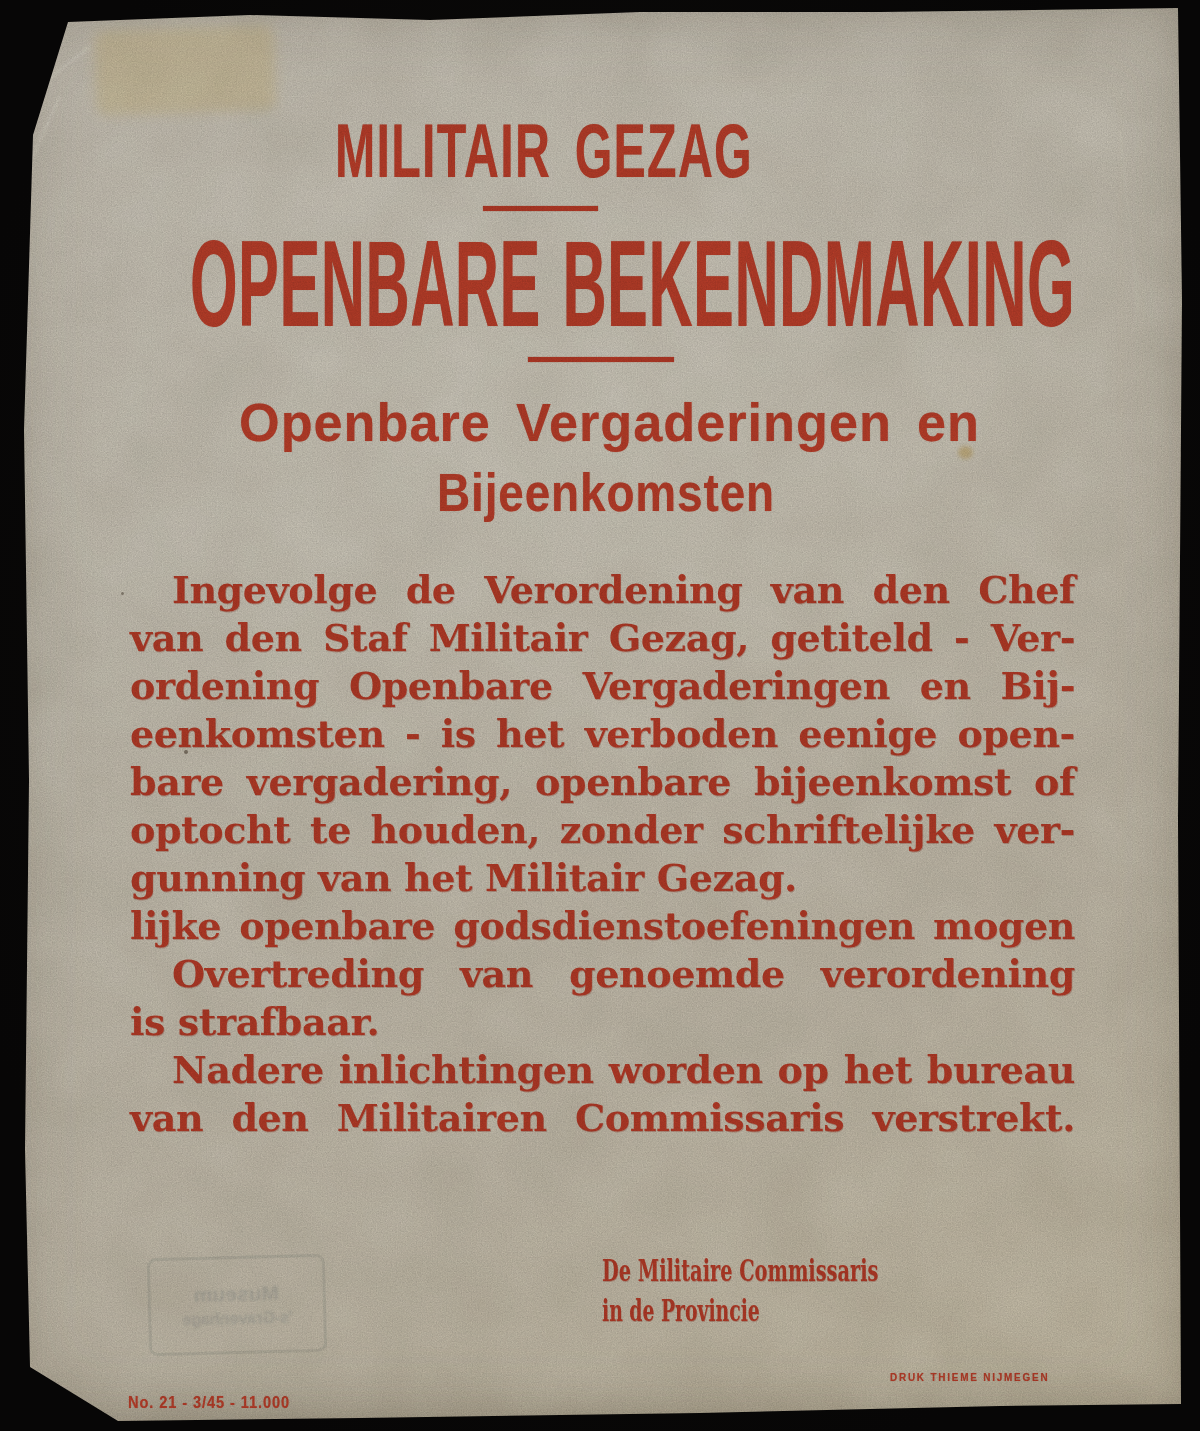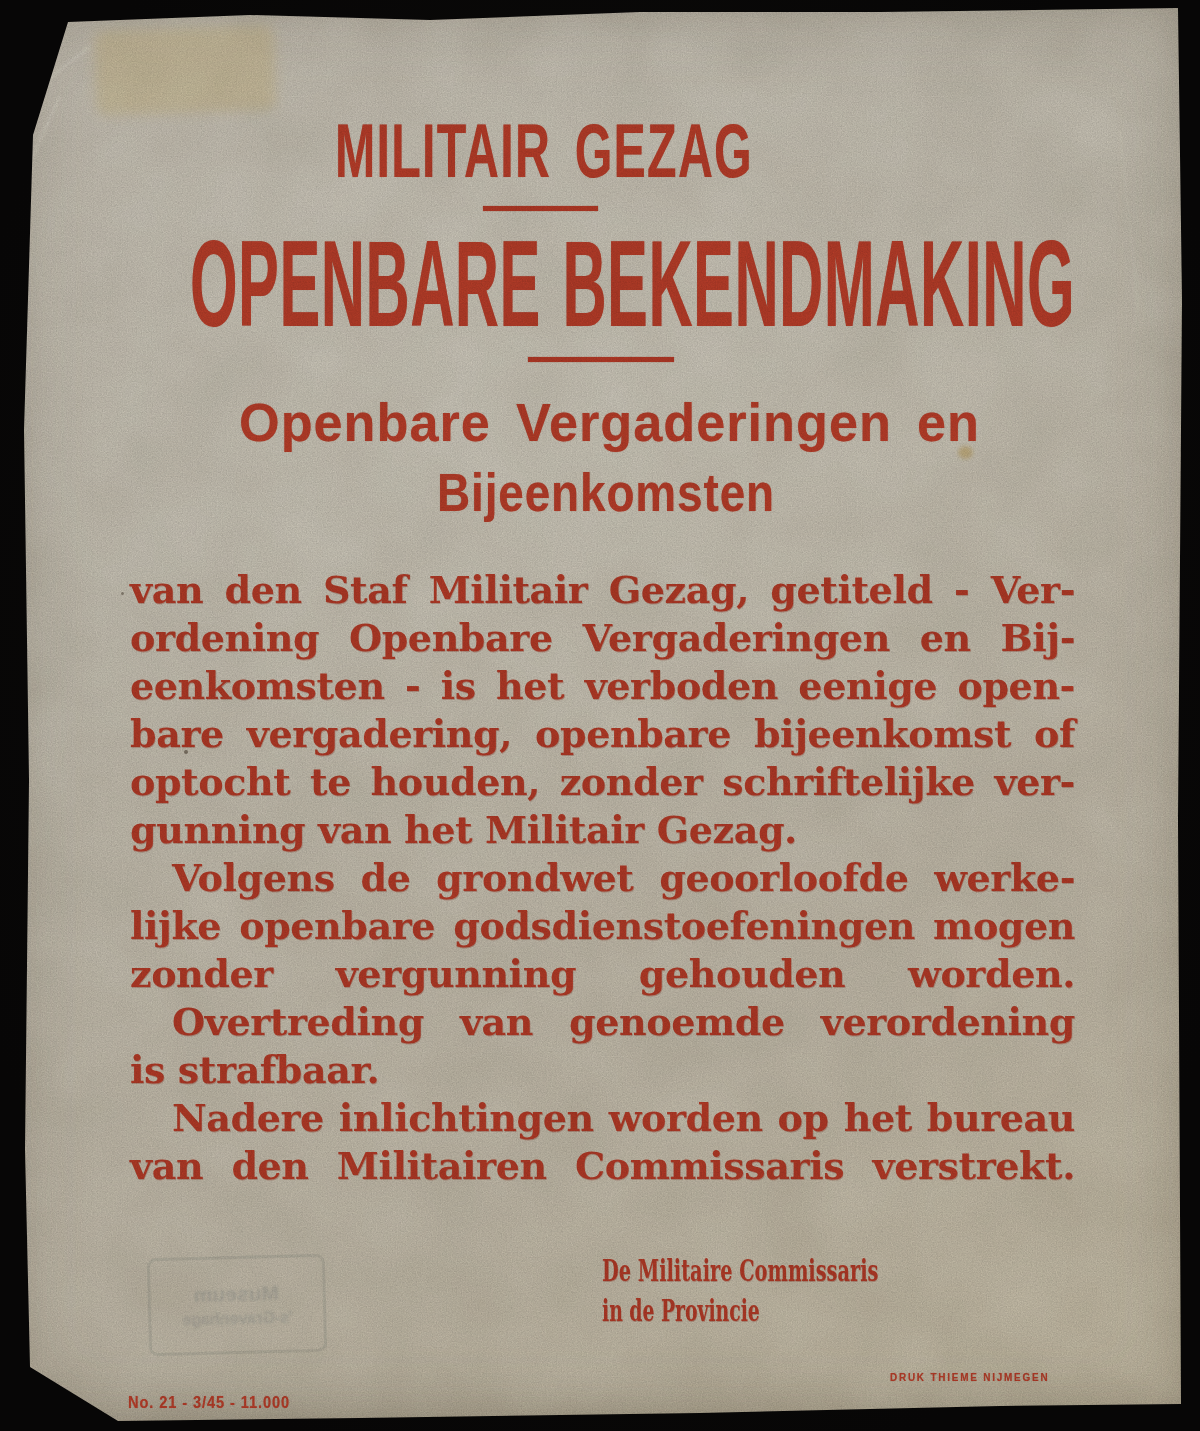--- a/index.html
+++ b/index.html
@@ -98,29 +98,28 @@
     <div class="rule rule2"></div>
 
     <div class="sub1-wrap ink-sans">
       <span class="fit" style="transform: scaleX(0.968331);">Openbare Vergaderingen en</span>
     </div>
     <div class="sub2-wrap ink-sans">
       <span class="fit" style="transform: scaleX(0.851117);">Bijeenkomsten</span>
     </div>
 
     <div class="body-text ink-serif">
+        <div class="bline indent">Ingevolge de Verordening van den Chef</div>
         <div class="bline">van den Staf Militair Gezag, getiteld - Ver-</div>
         <div class="bline">ordening Openbare Vergaderingen en Bij-</div>
         <div class="bline">eenkomsten - is het verboden eenige open-</div>
         <div class="bline">bare vergadering, openbare bijeenkomst of</div>
         <div class="bline">optocht te houden, zonder schriftelijke ver-</div>
         <div class="bline last">gunning van het Militair Gezag.</div>
-        <div class="bline indent">Volgens de grondwet geoorloofde werke-</div>
         <div class="bline">lijke openbare godsdienstoefeningen mogen</div>
-        <div class="bline">zonder vergunning gehouden worden.</div>
         <div class="bline indent">Overtreding van genoemde verordening</div>
         <div class="bline last">is strafbaar.</div>
         <div class="bline indent">Nadere inlichtingen worden op het bureau</div>
         <div class="bline">van den Militairen Commissaris verstrekt.</div>
       </div>
 
     <div class="signature ink-serif">
       <div><span class="fit" style="transform: scaleX(0.666302);">De Militaire Commissaris</span></div>
       <div><span class="fit" style="transform: scaleX(0.647951);">in de Provincie</span></div>
     </div>

